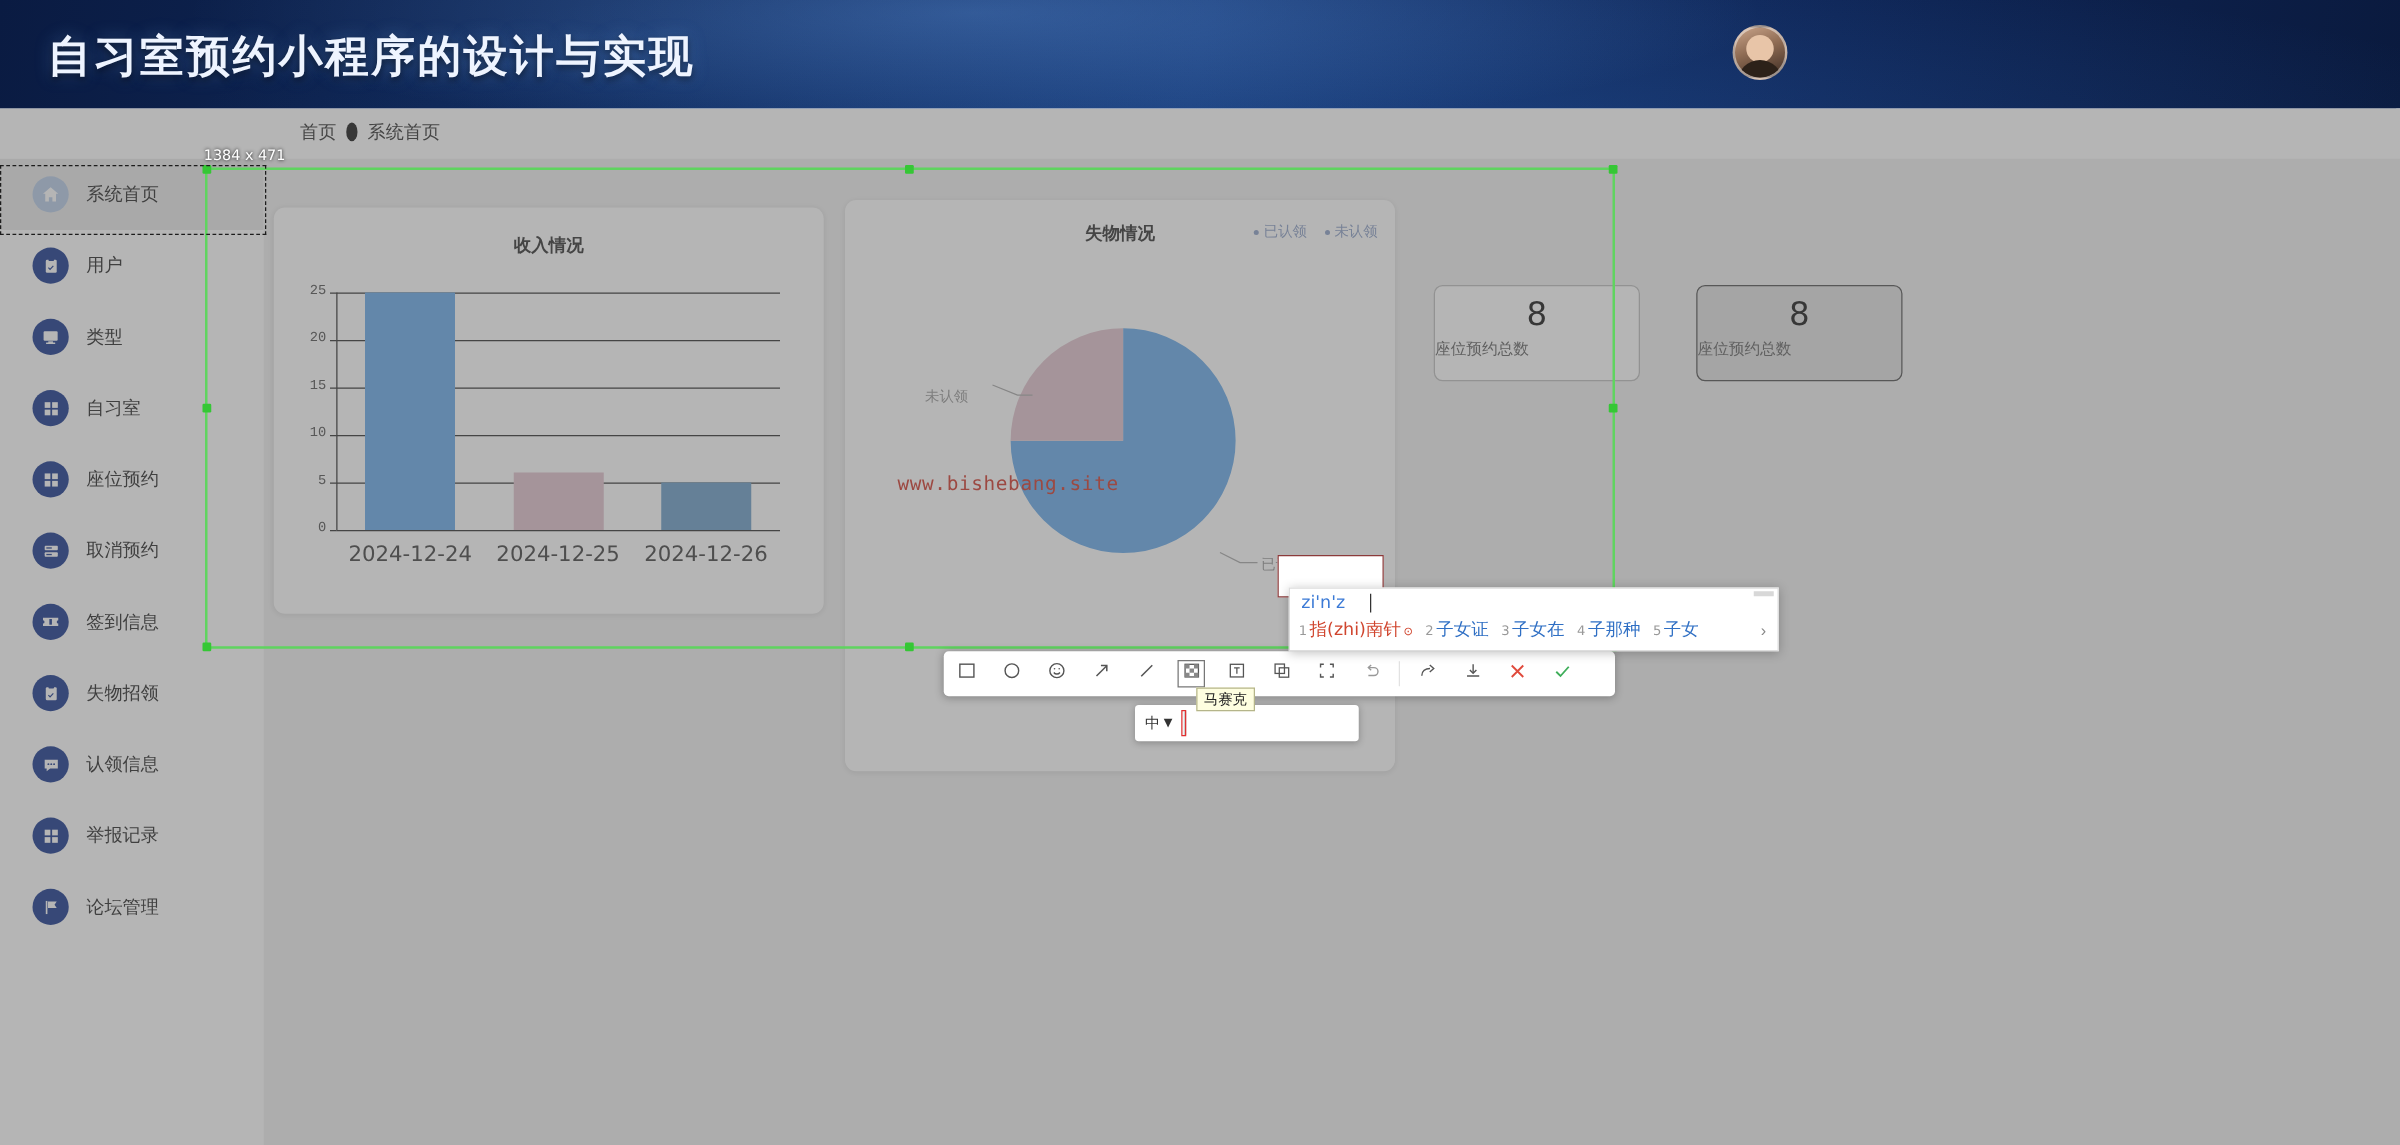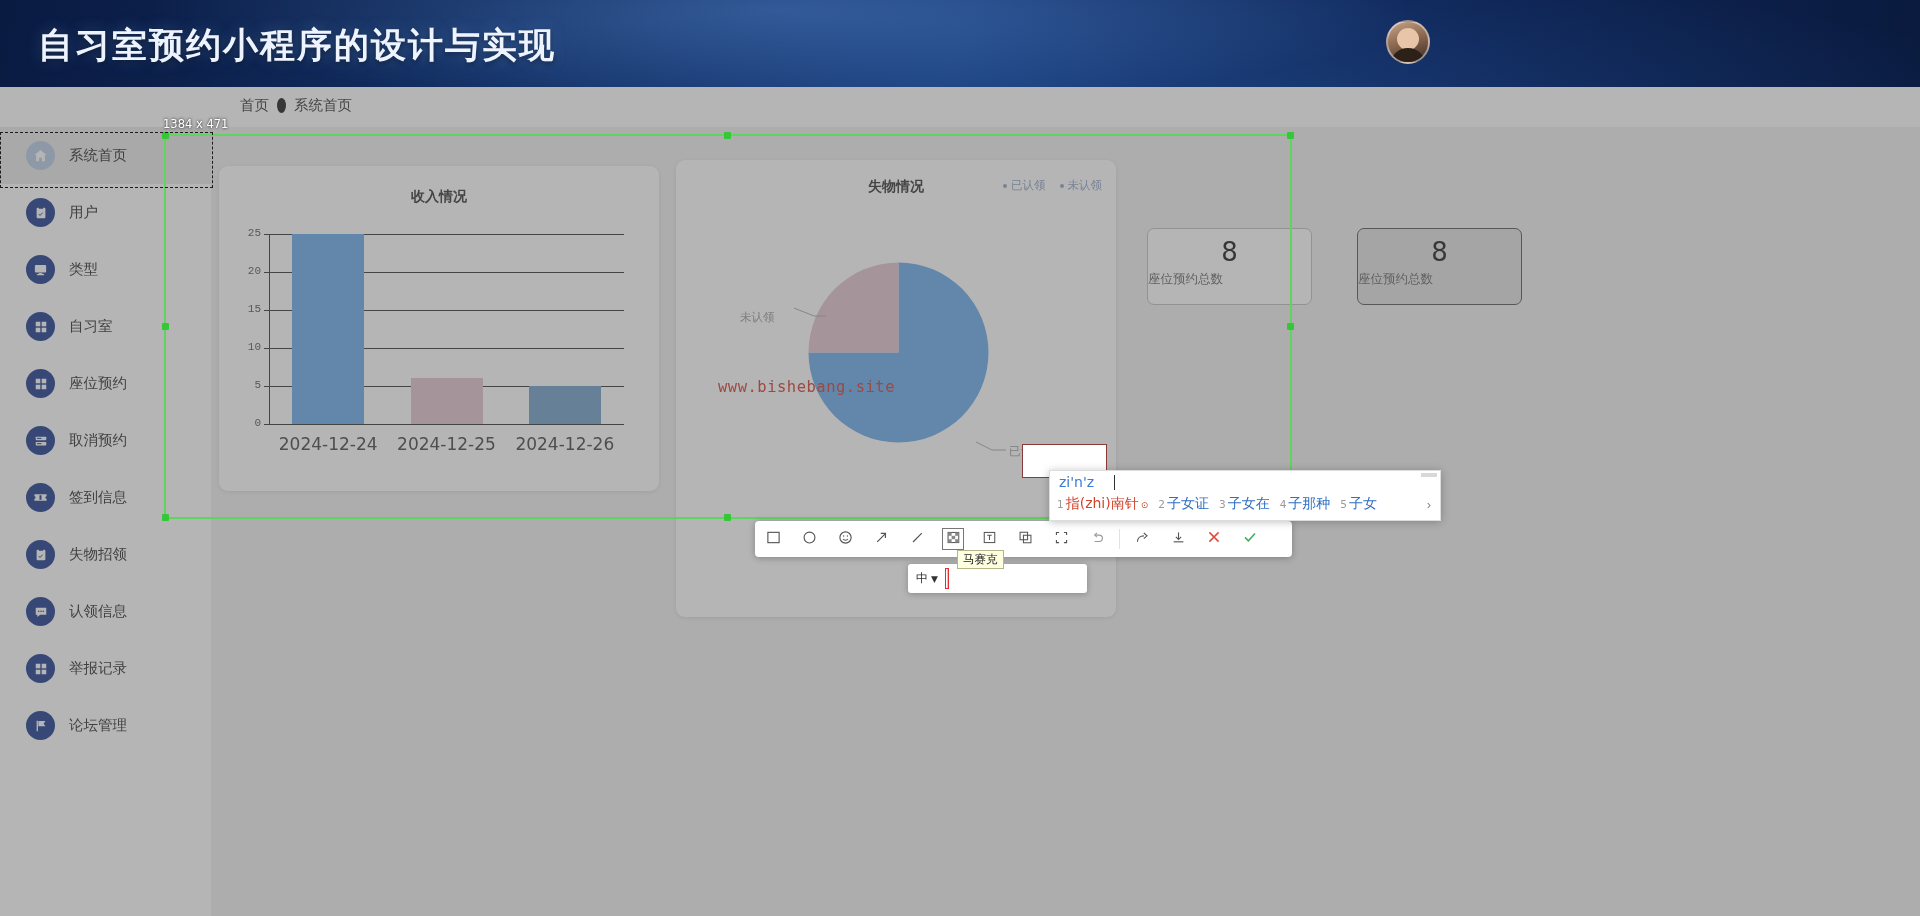--- a/index.html
+++ b/index.html
@@ -198,21 +198,20 @@
 
   
   #ime-box {
     position: absolute; left: 1022px; top: 444px; width: 85px; height: 34px;
     border: 1px solid #8b3a3a; background: #fff; z-index: 71;
   }
   #ime-panel {
     position: absolute; left: 1031px; top: 470px; width: 392px; height: 51px;
     background: #fff; z-index: 75; box-shadow: 0 1px 8px rgba(0,0,0,.25);
     border: 1px solid #ddd;
-    margin-left: 18px;
   }
   #ime-comp {
     position: absolute; left: 9px; top: 3px; font-size: 14px; color: #3b7ad6;
     font-family: "DejaVu Sans", sans-serif;
   }
   #ime-caret {
     position: absolute; left: 64px; top: 4px; width: 1px; height: 15px; background: #333;
   }
   #ime-cands {
     position: absolute; left: 7px; top: 24px; display: flex; align-items: center; gap: 10px;

